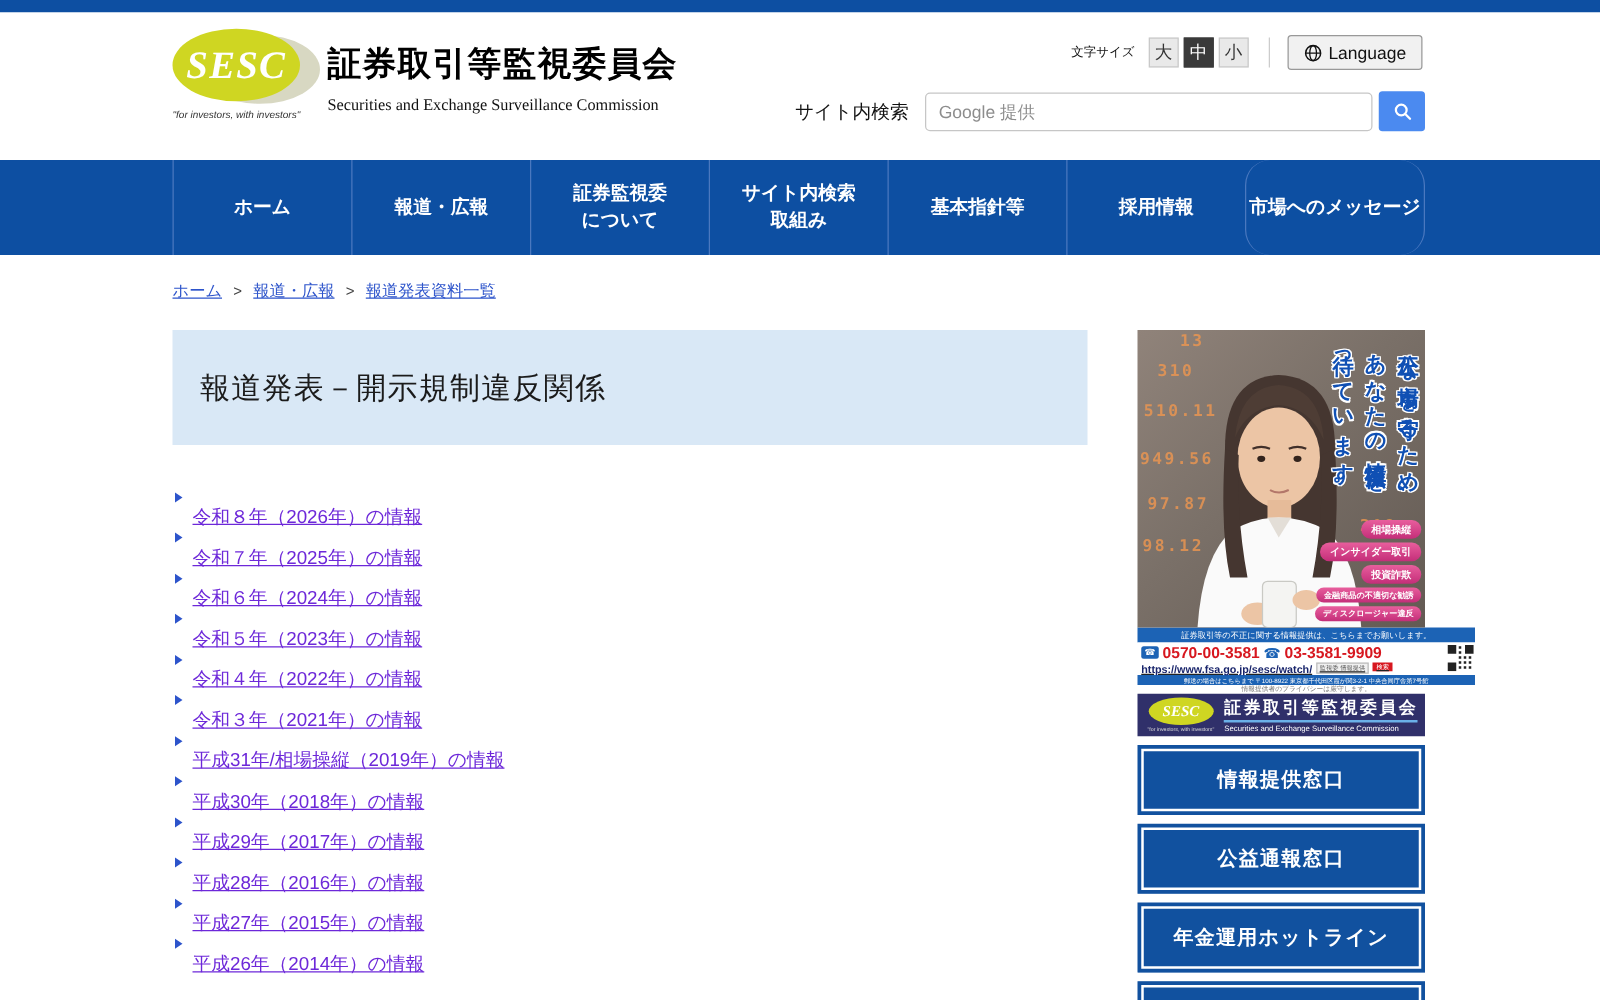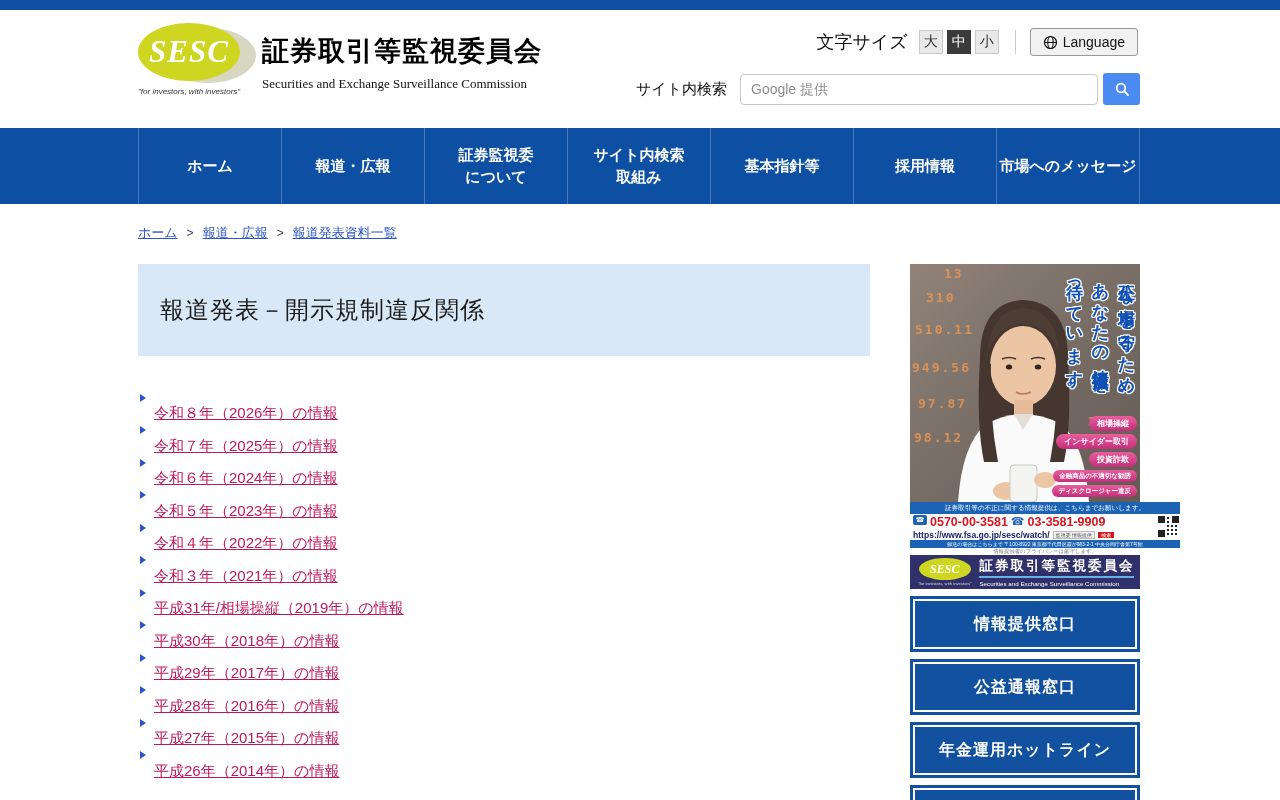--- a/index.html
+++ b/index.html
@@ -20,21 +20,21 @@
   .logo-sesc { font-family:"Liberation Serif","DejaVu Serif",serif; font-style:italic;
     font-weight:bold; font-size:31px; color:#fff; letter-spacing:1px; }
   .logo-tagline { font-size:8px; font-style:italic; color:#333; margin-top:4px; white-space:nowrap; }
 
   .site-titles { position:absolute; left:262px; top:23px; }
   .site-title { font-size:27px; font-weight:bold; color:#000; letter-spacing:1px; white-space:nowrap; }
   .site-subtitle { font-family:"Liberation Serif","DejaVu Serif",serif; font-size:13px;
     color:#111; margin-top:7px; }
 
   .fontsize-row { position:absolute; top:18px; right:142px; display:flex; align-items:center; }
-  .fs-label { font-size:18px; color:#111; margin-right:7px; }
+  .fs-label { font-size:10px; color:#111; margin-right:7px; }
   .fs-btn { width:24px; height:24px; border:1px solid #c9c9c9; background:#e9e9e9;
     font-size:14px; color:#333; display:flex; align-items:center; justify-content:center;
     margin-left:4px; cursor:pointer; font-family:inherit; }
   .fs-btn.selected { background:#3a3a3a; color:#fff; border-color:#3a3a3a; }
   .vdivider { width:1px; height:24px; background:#ccc; margin:0 14px 0 16px; }
   .lang-btn { display:flex; align-items:center; gap:5px; height:28px; padding:0 12px;
     border:1px solid #999; border-radius:3px; background:#f1f1f1; font-size:14px; color:#111;
     cursor:pointer; font-family:inherit; }
 
   .search-row { position:absolute; top:63px; right:140px; display:flex; align-items:center; }
@@ -44,38 +44,38 @@
   .search-input::placeholder { color:#8d8d8d; }
   .search-btn { width:37px; height:32px; margin-left:5px; background:#4b8af0; border:none;
     border-radius:3px; display:flex; align-items:center; justify-content:center; cursor:pointer; }
 
   
   .nav { height:76px; background:#0d4fa2; }
   .nav-inner { display:flex; height:100%; margin:0 140px 0 138px; }
   .nav-item { flex:1; display:flex; flex-direction:column; align-items:center; justify-content:center;
     color:#fff; font-size:15px; font-weight:bold; text-align:center; line-height:1.45;
     border-left:1px solid #4a78bf; cursor:pointer; }
-  .nav-item:last-child { border-right:1px solid #4a78bf; }
+  .nav-item:last-child { border-right:1px solid #4a78bf;border-radius:20px; }
 
   
   .container { margin:0 140px 0 138px; }
   .breadcrumb { margin-top:20px; display:flex; align-items:center; gap:9px; font-size:13px; height:18px; }
   .breadcrumb a { color:#2d54cb; text-decoration:underline; }
   .bc-sep { color:#444; font-size:12px; }
 
   .main-flex { display:flex; margin-top:22px; }
   .content { width:732px; }
   .title-box { height:92px; background:#d9e8f6; display:flex; align-items:center; }
   .page-title { font-size:24px; font-weight:normal; color:#1b1b1b; margin-left:22px; letter-spacing:1px; }
 
   .year-links { list-style:none; margin:34px 0 0 2px; }
   .year-links li { display:flex; align-items:center; height:15px; margin-bottom:17.5px; }
   .tri { width:0; height:0; border-left:6px solid #2d54cb; border-top:4px solid transparent;
     border-bottom:4px solid transparent; margin-right:8px; flex:none; }
-  .year-link { color:#be185d; text-decoration:underline; font-size:15px; white-space:nowrap;margin-top:32px; }
+  .year-link { color:#6d28d9; text-decoration:underline; font-size:15px; white-space:nowrap;margin-top:32px; }
 
   
   .sidebar { width:230px; margin-left:40px; }
   .poster { width:270px; cursor:pointer; }
   .poster-photo { position:relative; width:230px; height:238px; overflow:hidden;
     background:linear-gradient(135deg,#90837a 0%,#7a7068 45%,#635a53 100%); }
   .board-nums span { position:absolute; color:#ef9750; font-family:"DejaVu Sans Mono","Liberation Mono",monospace;
     font-size:13px; font-weight:bold; opacity:.8; letter-spacing:2px; }
   .bn0{top:2px;left:34px} .bn1{top:26px;left:16px} .bn2{top:58px;left:5px}
   .bn3{top:96px;left:2px} .bn4{top:132px;left:8px} .bn5{top:166px;left:4px}
@@ -87,26 +87,26 @@
       0 -1px 0 #fff,0 1px 0 #fff,-1px 0 0 #fff,1px 0 0 #fff; }
   .tags { position:absolute; right:3px; bottom:5px; display:flex; flex-direction:column;
     align-items:flex-end; gap:3px; }
   .tag { background:linear-gradient(#e85e9d,#c42e79); color:#fff; font-size:8px; font-weight:bold;
     padding:2px 8px; border-radius:8px; white-space:nowrap; }
   .tag.small { font-size:6.5px; padding:1.5px 6px; }
 
   .poster-note { height:12px; background:#1c63b5; color:#fff; font-size:6.6px;
     display:flex; align-items:center; justify-content:center; white-space:nowrap; }
   .poster-contact { position:relative; height:26px; background:#fff; padding:1px 3px; }
-  .phone-row { display:flex; gap:3px; height:14px; }
+  .phone-row { display:flex; align-items:center; gap:3px; height:14px; }
   .navi-badge { width:14px; height:10px; background:#1c63b5; border-radius:2px; color:#fff;
     font-size:7px; display:flex; align-items:center; justify-content:center; flex:none; }
   .phone { color:#d7171f; font-weight:bold; font-size:12.5px; white-space:nowrap; }
   .tel-glyph { color:#1c63b5; font-size:11px; }
-  .url-row { display:flex; align-items:center; gap:3px; margin-top:1px; }
+  .url-row { display:flex; align-items:flex-start; gap:3px; margin-top:1px;text-decoration:underline; }
   .poster-url { color:#18246b; font-weight:bold; font-size:8.6px; white-space:nowrap; }
   .mock-q { font-size:5px; background:#f0f0f0; border:1px solid #bbb; color:#555; padding:0 2px;
     white-space:nowrap; }
   .mock-btn { font-size:5px; background:#d7171f; color:#fff; padding:0 3px; white-space:nowrap; }
   .qr { position:absolute; right:1px; top:2px; }
   .poster-addr { height:8px; background:#1c63b5; color:#fff; font-size:5px;
     display:flex; align-items:center; justify-content:center; white-space:nowrap; }
   .poster-privacy { height:7px; background:#fff; color:#777; font-size:5.4px;
     display:flex; align-items:center; justify-content:center; white-space:nowrap; }
 

